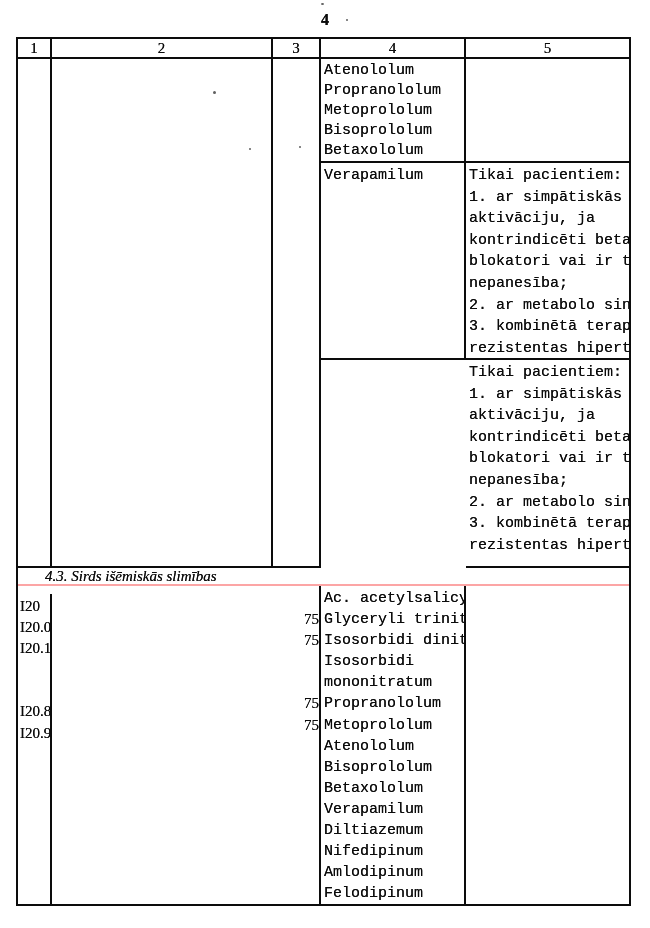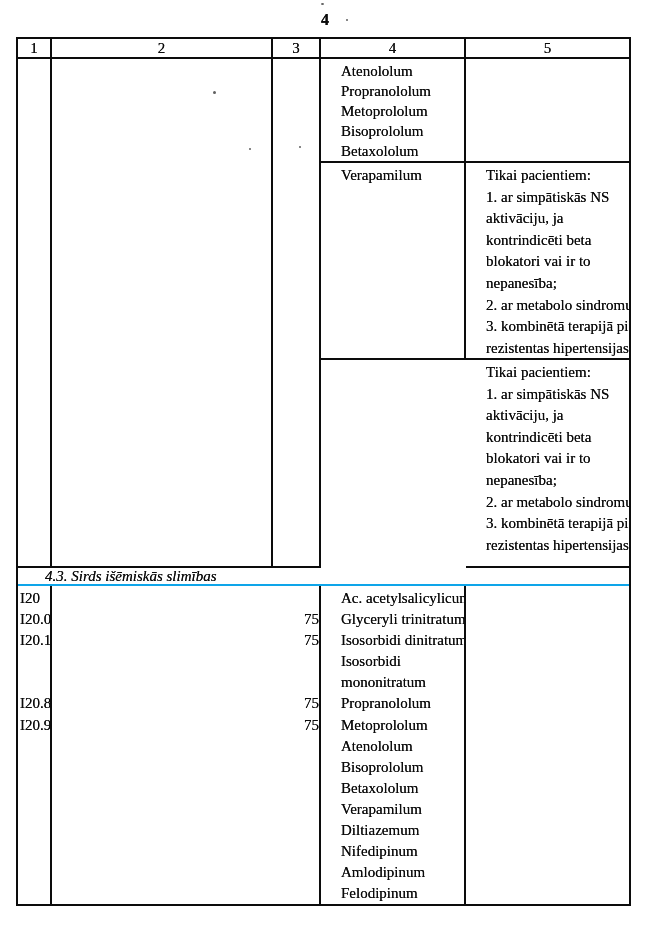--- a/index.html
+++ b/index.html
@@ -22,31 +22,31 @@
     background:#fff;
   }
   .cell{
     box-sizing:border-box;font-size:15px;overflow:hidden;
     border-right:2px solid #0c0c0c;border-bottom:2px solid #0c0c0c;
   }
   .no-r{border-right:none;}
   .no-b{border-bottom:none;}
   .hcell{display:flex;align-items:center;justify-content:center;line-height:18px;}
   .pre{white-space:pre;}
-  .pad{padding:2px 0 0 20px;}
-  .pad-sm{padding:2px 12px 0 2px;}
+  .pad{padding:2px 0 0 3px;font-family:Liberation Mono, monospace;}
+  .pad-sm{padding:2px 12px 0 2px;margin-top:8px;}
   .lh-a{line-height:20.1px;}
   .lh-b{line-height:21.6px;}
   .lh-d{line-height:21.1px;}
   .center{text-align:right;}
   .c1{grid-column:1}.c2{grid-column:2}.c3{grid-column:3}.c4{grid-column:4}.c5{grid-column:5}
   .r1{grid-row:1}.r2{grid-row:2}.r3{grid-row:3}.r4{grid-row:4}.r6{grid-row:6}
   .left-span{grid-row:2/5;}
   .section-row{
-    grid-column:1/6;grid-row:5;border-bottom:2px solid #0ea5e9;box-sizing:border-box;
+    grid-column:1/6;grid-row:5;border-bottom:2px solid #fca5a5;box-sizing:border-box;
     display:flex;align-items:center;font-style:italic;font-size:15px;
     padding-left:27px;overflow:hidden;
   }
   .dot{position:absolute;background:#2a2a2a;border-radius:50%;opacity:.75;}
 </style>
 </head>
 <body>
 
 <div class="page-number ink">4</div>
 

